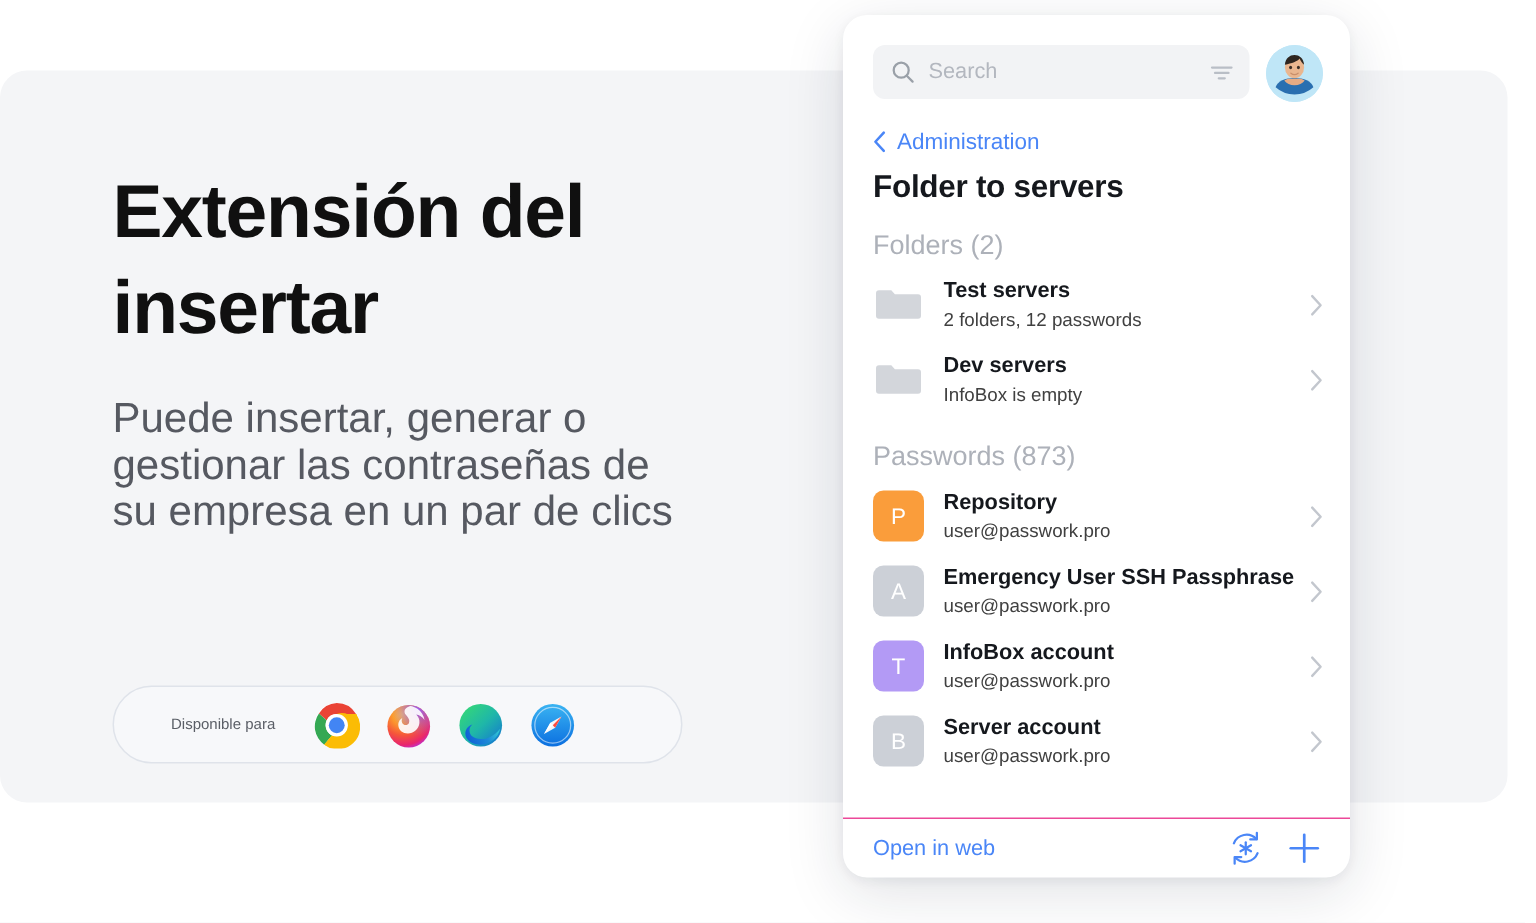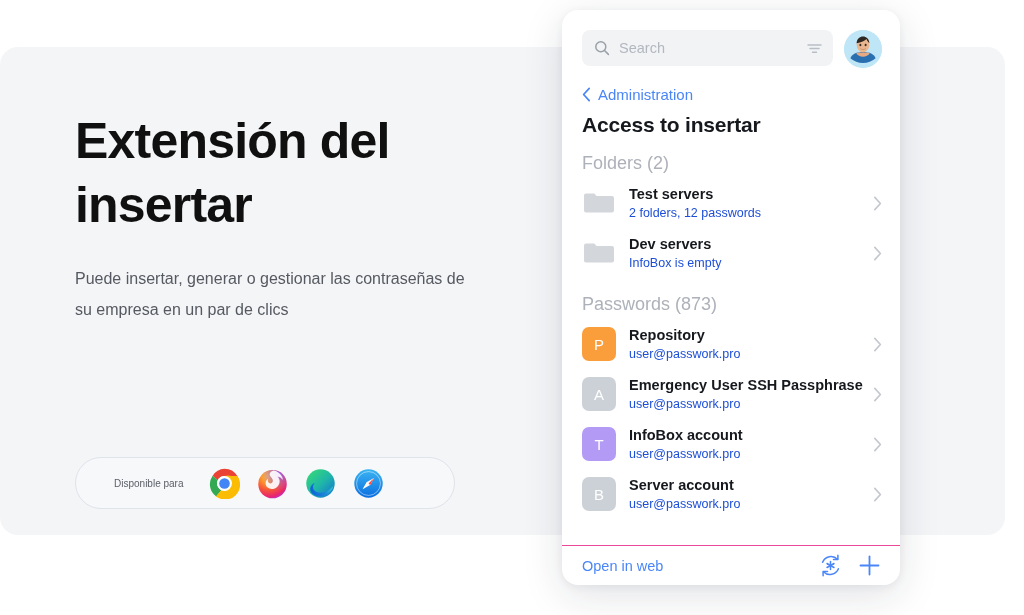--- a/index.html
+++ b/index.html
@@ -40,21 +40,21 @@
     line-height: 64px;
     font-weight: 700;
     color: #101010;
     letter-spacing: -0.8px;
     margin: 0;
     white-space: pre-line;
   }
 
   #hero-subtitle {
     margin: 26px 0 0 0;
-    font-size: 16px;
+    font-size: 28px;
     line-height: 31px;
     color: #565961;
     font-weight: 400;
     max-width: 390px;
   }
 
   
   #availability-pill {
     position: absolute;
     left: 75px;
@@ -211,21 +211,21 @@
     font-size: 14.5px;
     font-weight: 700;
     color: #15181d;
     white-space: nowrap;
     overflow: hidden;
     text-overflow: ellipsis;
     line-height: 18px;
   }
   .row-sub {
     font-size: 12.5px;
-    color: #1d4ed8;
+    color: #404040;
     margin-top: 2px;
     line-height: 16px;
     white-space: nowrap;
     overflow: hidden;
     text-overflow: ellipsis;
   }
   .row-chevron { flex: none; margin-left: 6px; }
 
   
   #panel-footer {
@@ -368,21 +368,21 @@
     </div>
   </div>
 
   <div id="breadcrumb">
     <svg width="9" height="15" viewBox="0 0 9 15">
       <polyline points="7.2,1.4 1.6,7.5 7.2,13.6" fill="none" stroke="#4a86f7" stroke-width="1.7" stroke-linecap="round" stroke-linejoin="round"></polyline>
     </svg>
     <span id="breadcrumb-label">Administration</span>
   </div>
 
-  <div id="panel-title">Access to insertar</div>
+  <div id="panel-title">Folder to servers</div>
 
   <div id="list-scroll">
       <div class="section-header">Folders (2)</div>
       <div class="list-row">
         <div class="row-icon folder-icon">
           <svg width="34" height="34" viewBox="0 0 34 34">
             <path d="M2 9.5a2 2 0 0 1 2-2h8.2l2.4 2.6H30a2 2 0 0 1 2 2v12.4a2 2 0 0 1-2 2H4a2 2 0 0 1-2-2z" fill="#d3d6db"></path>
           </svg>
         </div>
         <div class="row-text">

